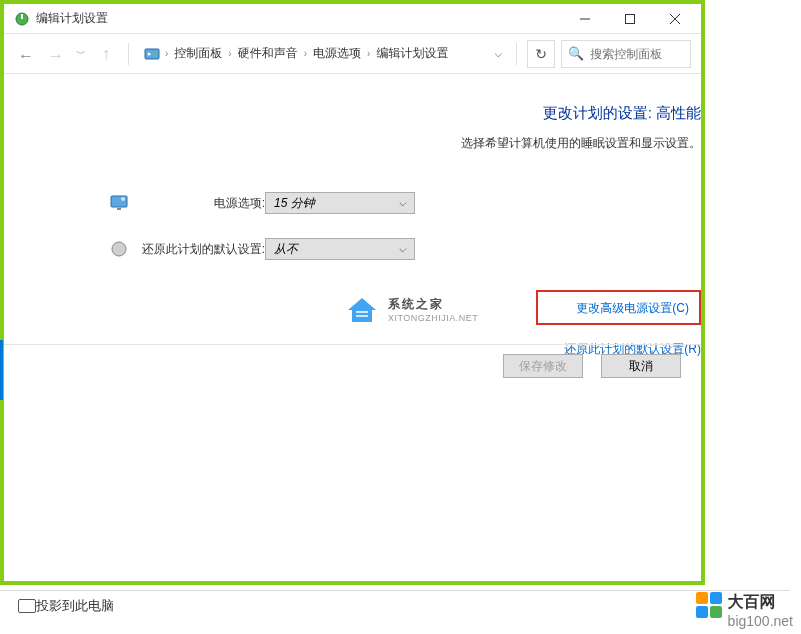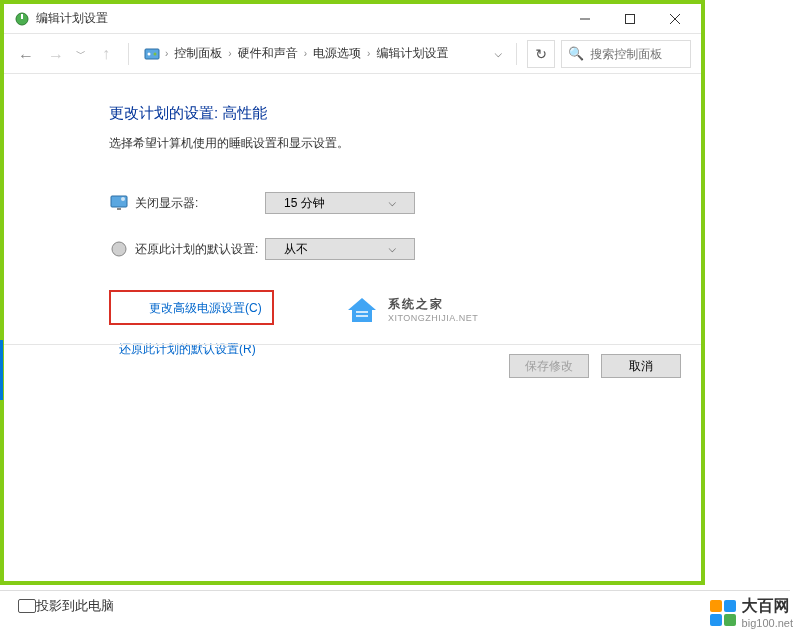--- a/index.html
+++ b/index.html
@@ -21,58 +21,58 @@
     .breadcrumb { display: flex; align-items: center; flex: 1; gap: 4px; font-size: 12px; padding: 0 4px; }
     .breadcrumb .cp-icon { width: 18px; height: 18px; }
     .breadcrumb .sep { color: #888; font-size: 10px; }
     .breadcrumb .crumb { color: #333; cursor: pointer; padding: 2px; }
     .bc-drop { color: #666; font-size: 10px; padding: 4px; cursor: pointer; }
     .refresh-btn { width: 28px; height: 28px; display: flex; align-items: center; justify-content: center; border: 1px solid #ddd; cursor: pointer; font-size: 14px; color: #555; }
     .search-box { width: 130px; height: 28px; border: 1px solid #ddd; display: flex; align-items: center; padding: 0 6px; gap: 6px; }
     .search-box input { border: none; outline: none; font-size: 12px; flex: 1; color: #888; width: 80px; }
     .search-icon { color: #888; font-size: 13px; }
     
-    .content { padding: 30px 0 0 105px; }
+    .content { padding: 30px 0 0 105px; text-align: right; }
     .heading { font-size: 15px; color: #003399; margin-bottom: 12px; }
     .subtitle { font-size: 12px; color: #333; margin-bottom: 40px; margin-top: 8px; }
     
     .setting-row { display: flex; align-items: center; margin-bottom: 24px; }
     .setting-icon { width: 20px; height: 20px; margin-right: 6px; }
     .setting-label { font-size: 12px; color: #333; width: 130px; }
-    .setting-select { width: 150px; height: 22px; border: 1px solid #adadad; background: #e1e1e1; font-size: 12px; padding: 0 18px; display: flex; align-items: center; justify-content: space-between; cursor: pointer; }
+    .setting-select { width: 150px; height: 22px; border: 1px solid #adadad; background: #e1e1e1; font-size: 12px; padding: 0 8px; display: flex; align-items: center; justify-content: space-between; cursor: pointer; font-style: italic; }
     .setting-select .chev { font-size: 10px; color: #555; }
     
     .links { margin-top: 30px; }
     .link-boxed { display: inline-block; border: 2px solid #d93025; padding: 6px 10px; margin-bottom: 12px; }
     .link { font-size: 12px; color: #0066cc; cursor: pointer; margin-left: 28px; }
     .link.plain { display: block; margin-left: 10px; margin-top: 4px; }
     
     .watermark { position: absolute; left: 340px; top: 290px; display: flex; align-items: center; gap: 8px; opacity: 0.85; }
     .wm-icon { width: 36px; height: 30px; }
     .wm-text .zh { font-size: 12px; font-weight: bold; color: #333; letter-spacing: 2px; }
     .wm-text .en { font-size: 9px; color: #888; letter-spacing: 0.5px; }
     
-    .button-row { position: absolute; right: 20px; top: 350px; display: flex; gap: 12px; }
+    .button-row { position: absolute; right: 20px; top: 350px; display: flex; gap: 18px; }
     .btn { width: 80px; height: 24px; border: 1px solid #adadad; background: #e1e1e1; font-size: 12px; display: flex; align-items: center; justify-content: center; cursor: pointer; }
     .btn.disabled { color: #a0a0a0; }
     
     .hr-line { position: absolute; left: 0; right: 0; top: 340px; height: 1px; background: #e5e5e5; }
     
     .taskbar { position: absolute; bottom: 0; left: 0; width: 790px; height: 30px; border-top: 1px solid #ddd; display: flex; align-items: center; padding: 0 18px; background: #fff; }
     .taskbar .tb-icon { width: 18px; height: 14px; border: 1.5px solid #555; border-radius: 2px; position: relative; }
     .taskbar .tb-text { font-size: 13px; color: #333; }
     
-    .outer-logo { position: absolute; right: 8px; bottom: 5px; display: flex; align-items: center; gap: 6px; }
+    .outer-logo { position: absolute; right: 8px; bottom: 5px; display: flex; align-items: flex-start; gap: 6px; }
     .outer-logo .squares { display: grid; grid-template-columns: repeat(2, 12px); grid-template-rows: repeat(2, 12px); gap: 2px; }
     .outer-logo .sq { border-radius: 2px; }
     .sq.o { background: #ff9800; }
     .sq.b { background: #2196f3; }
     .sq.g { background: #4caf50; }
     .outer-logo .txt .big { font-size: 16px; font-weight: bold; color: #333; }
-    .outer-logo .txt .small { font-size: 11px; color: #888; }
+    .outer-logo .txt .small { font-size: 14px; color: #888; }
     
     .blue-edge { position: absolute; left: 0; top: 340px; width: 3px; height: 60px; background: #0078d7; }
   </style>
 </head>
 <body>
 
 <div class="window">
 
   <div class="title-bar">
     <svg class="app-icon" viewBox="0 0 16 16">
@@ -135,21 +135,21 @@
       <span>更改计划的设置: </span><span>高性能</span>
     </div>
     <div class="subtitle">选择希望计算机使用的睡眠设置和显示设置。</div>
 
     <div class="setting-row">
       <svg class="setting-icon" viewBox="0 0 20 20">
         <rect x="2" y="3" width="16" height="11" rx="1" fill="#5ba7e0" stroke="#2d6fa5"></rect>
         <circle cx="14" cy="6" r="2" fill="#fff" opacity="0.7"></circle>
         <rect x="8" y="15" width="4" height="2" fill="#888"></rect>
       </svg>
-      <span class="setting-label">关闭显示器:</span>
+      <span class="setting-label">电源选项:</span>
       <div class="setting-select">
         <span>15 分钟</span>
         <span class="chev">⌵</span>
       </div>
     </div>
 
     <div class="setting-row">
       <svg class="setting-icon" viewBox="0 0 20 20">
         <circle cx="10" cy="10" r="7" fill="#d0d0d0" stroke="#888"></circle>
         <path d="M 10 4 A 6 6 0 0 0 10 16 A 4.5 4.5 0 0 1 10 4" fill="#888"></path>

